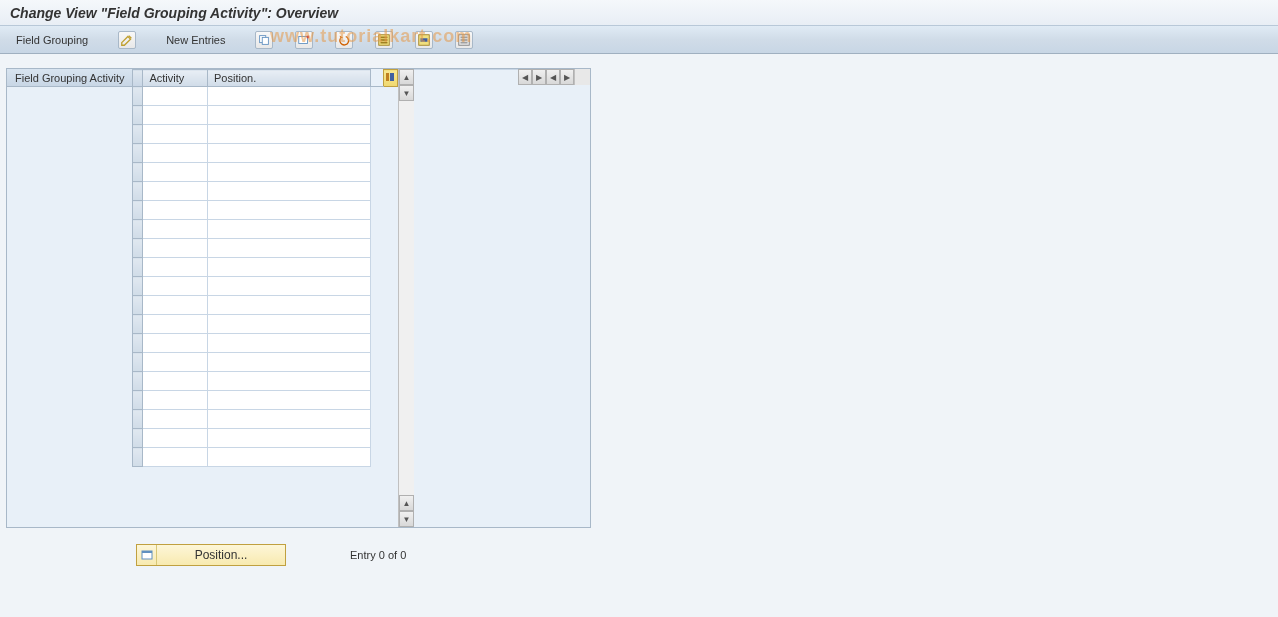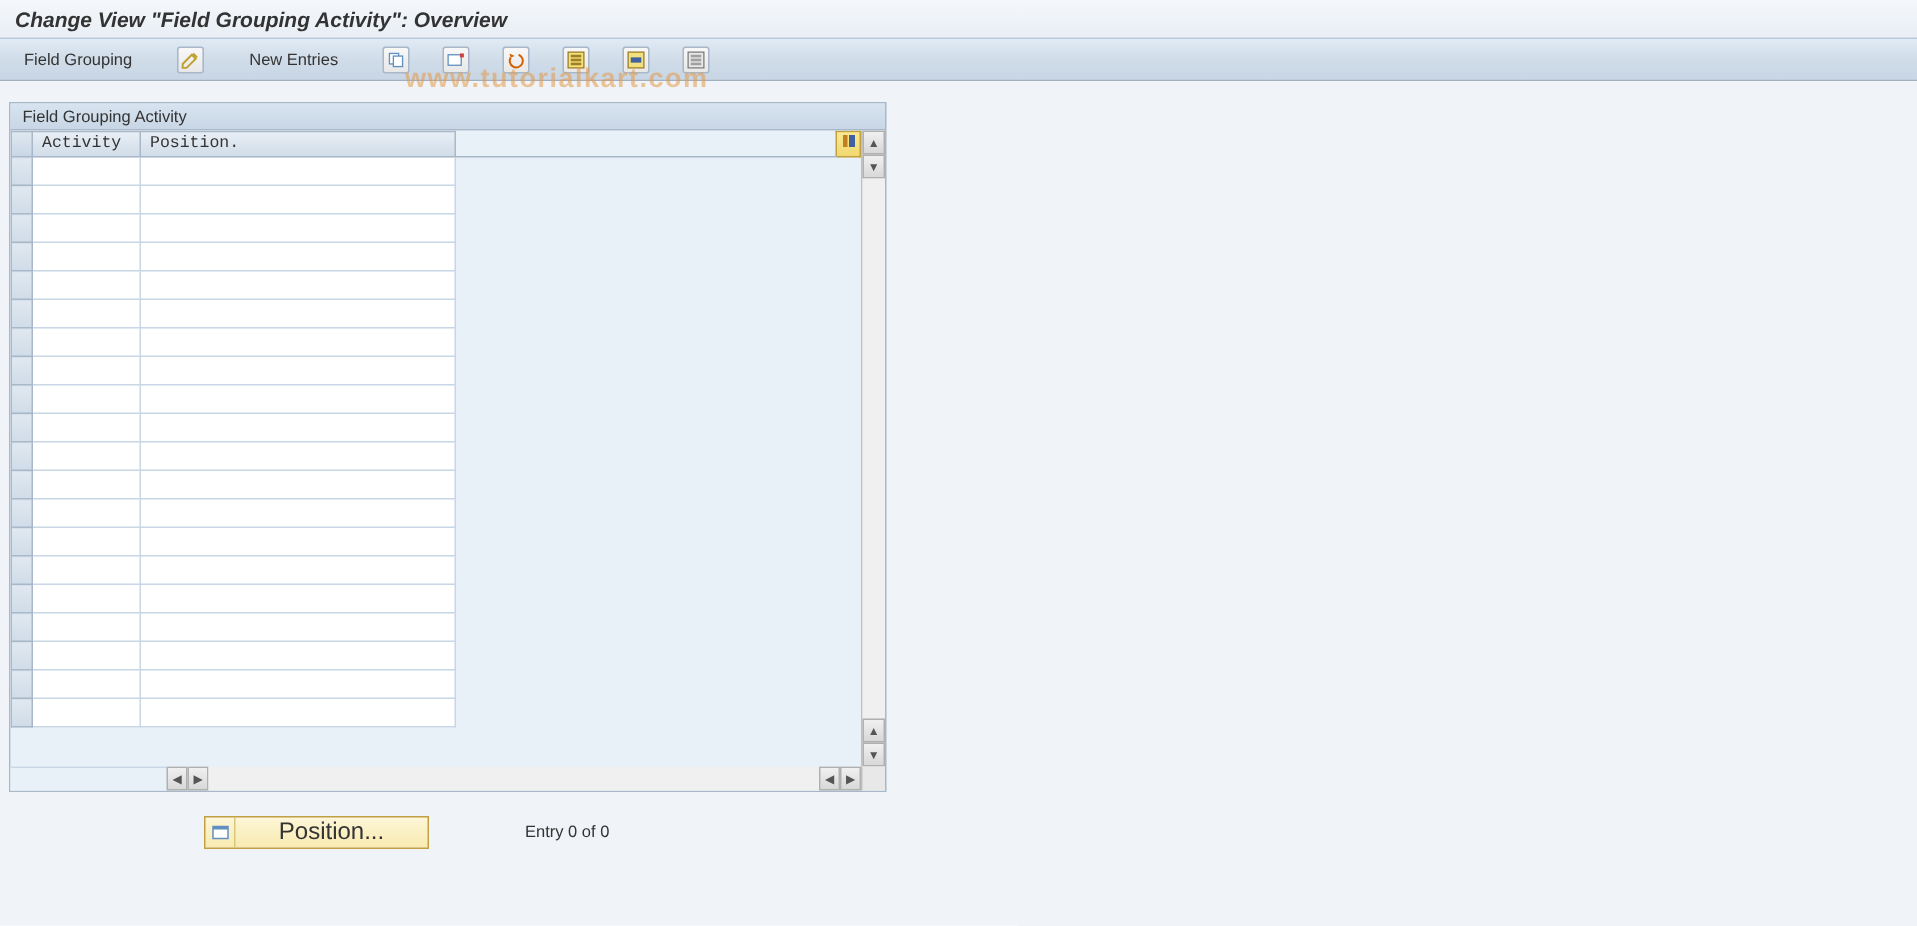--- a/index.html
+++ b/index.html
@@ -59,41 +59,41 @@
       border-radius: 2px;
       background: linear-gradient(to bottom, #f8f8f8, #e8e8e8);
       cursor: pointer;
       display: flex;
       align-items: center;
       justify-content: center;
     }
     .watermark {
       position: absolute;
       left: 270px;
-      top: 16px;
+      top: 0px;
       font-size: 18px;
       font-weight: bold;
       color: #e69a4a;
       opacity: 0.55;
       letter-spacing: 1px;
       pointer-events: none;
       z-index: 10;
     }
     .content-area {
       padding: 14px 6px 6px 6px;
       background: #f0f4f8;
       height: calc(100% - 54px);
     }
     .panel {
       border: 1px solid #a8b8c8;
       background: #e8f0f8;
       width: 585px;
       height: 460px;
       display: flex;
-      flex-direction: column;
+      flex-direction: row;
     }
     .panel-header {
       background: linear-gradient(to bottom, #d8e4f0, #c8d6e5);
       border-bottom: 1px solid #a8b8c8;
       padding: 3px 8px;
       font-size: 11px;
       color: #333;
       height: 18px;
     }
     .table-container {
@@ -114,21 +114,20 @@
     }
     .grid-table th {
       background: linear-gradient(to bottom, #e8eef5, #d0dce8);
       border: 1px solid #a8b8c8;
       padding: 2px 6px;
       font-weight: normal;
       text-align: left;
       font-size: 11px;
       height: 17px;
       color: #333;
-      font-family: Liberation Mono, monospace;
     }
     .grid-table th.row-sel-header {
       width: 14px;
       padding: 0;
       background: linear-gradient(to bottom, #e0e8f0, #c8d6e5);
     }
     .grid-table th.col-activity { width: 72px; }
     .grid-table th.col-desc { width: 210px; }
     .grid-table th.col-filler { background: #e8f0f8; border-right: none; border-top: none;}
     .grid-table th.col-config {
@@ -187,21 +186,21 @@
       padding: 16px 0 0 130px;
     }
     .position-btn {
       width: 150px;
       height: 22px;
       border: 1px solid #c0a040;
       background: linear-gradient(to bottom, #fdf6d8, #f8eab0);
       display: flex;
       align-items: center;
       cursor: pointer;
-      font-size: 16px;
+      font-size: 12px;
       color: #333;
     }
     .position-btn .picon {
       width: 20px; height: 100%;
       border-right: 1px solid #d8c878;
       display:flex; align-items:center; justify-content:center;
     }
     .position-btn .plabel { flex:1; text-align:center; }
     .entry-status { font-size: 11px; color: #333; margin-left: 44px;}
     svg.icn { width: 14px; height: 14px; }

